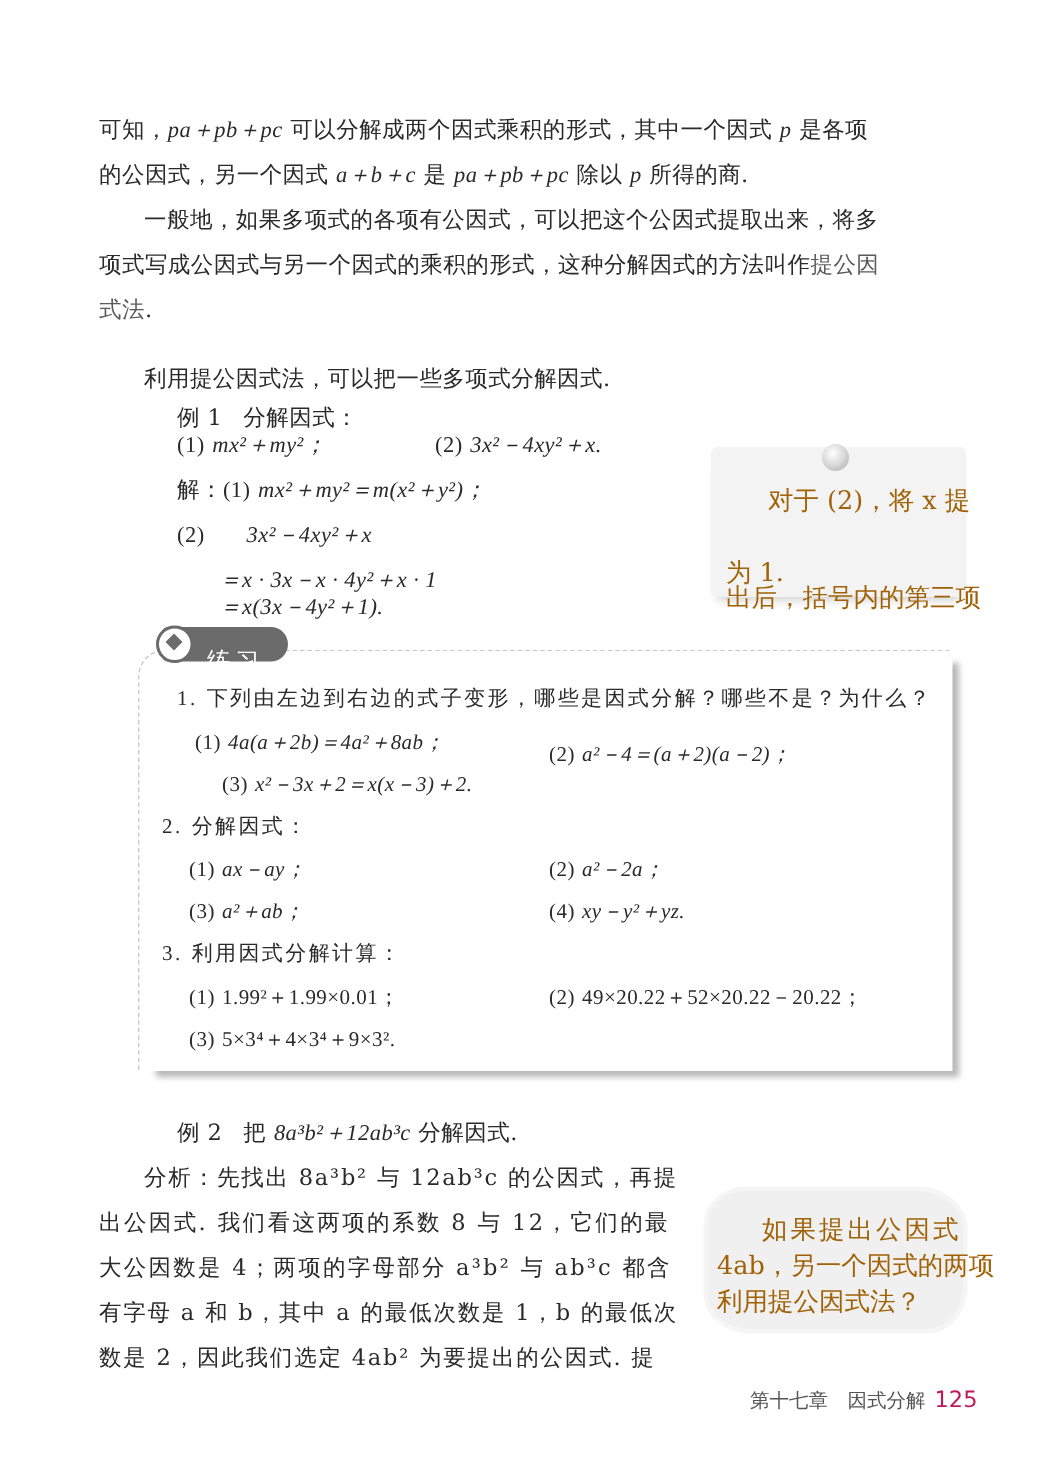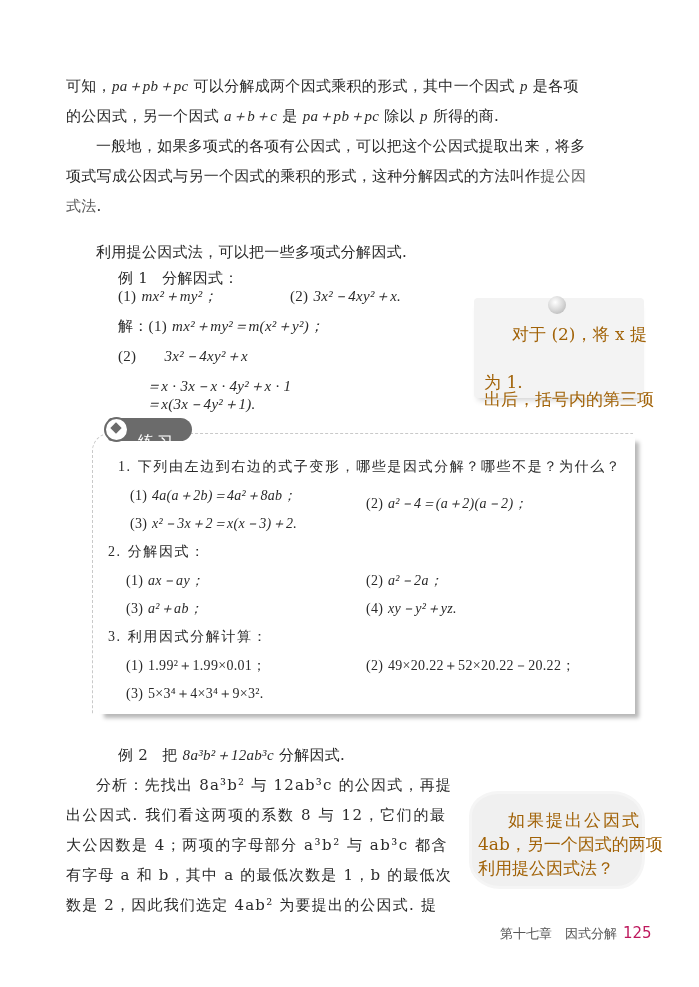--- a/index.html
+++ b/index.html
@@ -87,21 +87,21 @@
 
 <div class="line" style="left:118px; top:456px; font-size:14px; letter-spacing:1.6px;">
   <span class="n">1.</span> <span>下列由左边到右边的式子变形，哪些是因式分解？哪些不是？为什么？</span>
 </div>
 <div class="line" style="left:130px; top:485px; font-size:14px;">
   <span class="n">(1)</span> <span class="m">4a(a＋2b)＝4a²＋8ab；</span>
 </div>
 <div class="line" style="left:366px; top:493px; font-size:14px;">
   <span class="n">(2)</span> <span class="m">a²－4＝(a＋2)(a－2)；</span>
 </div>
-<div class="line" style="left:130px; top:513px; font-size:14px;text-align:center;">
+<div class="line" style="left:148px; top:513px; font-size:14px;text-align:center;">
   <span class="n">(3)</span> <span class="m">x²－3x＋2＝x(x－3)＋2.</span>
 </div>
 
 <div class="line" style="left:108px; top:541px; font-size:14px; letter-spacing:1.6px;">
   <span class="n">2.</span> <span>分解因式：</span>
 </div>
 <div class="line" style="left:126px; top:570px; font-size:14px;">
   <span class="n">(1)</span> <span class="m">ax－ay；</span>
 </div>
 <div class="line" style="left:366px; top:570px; font-size:14px;">

